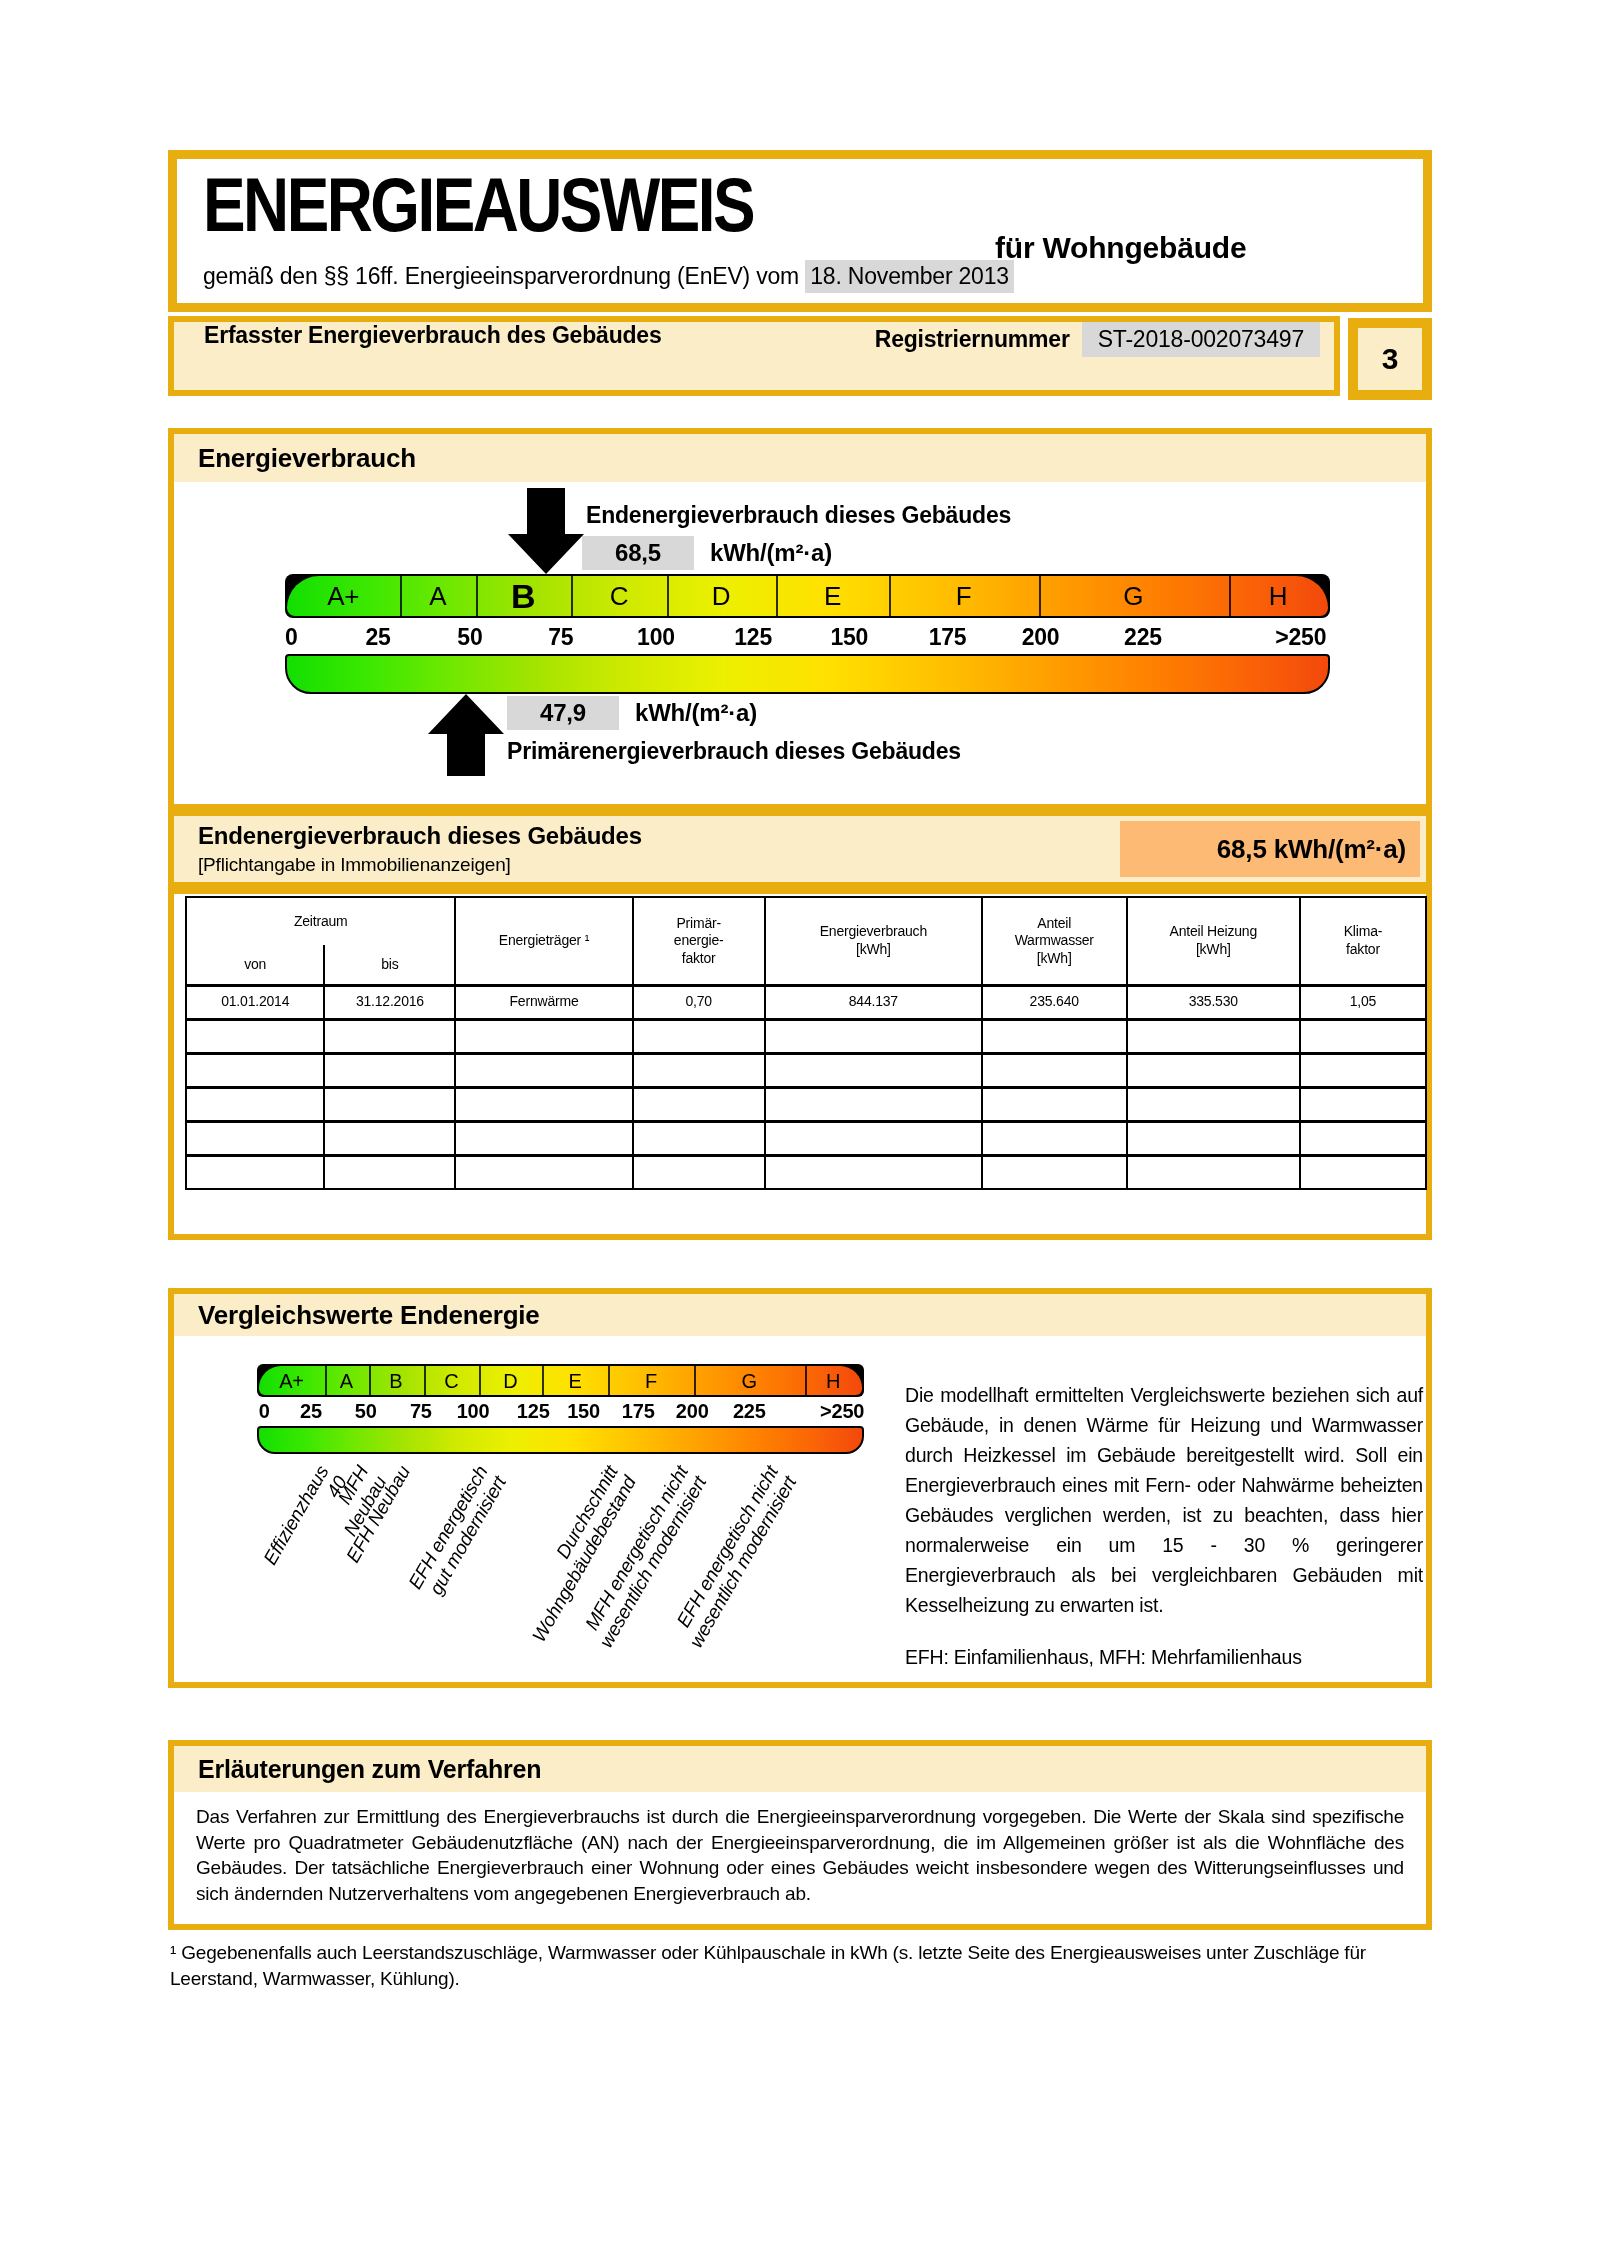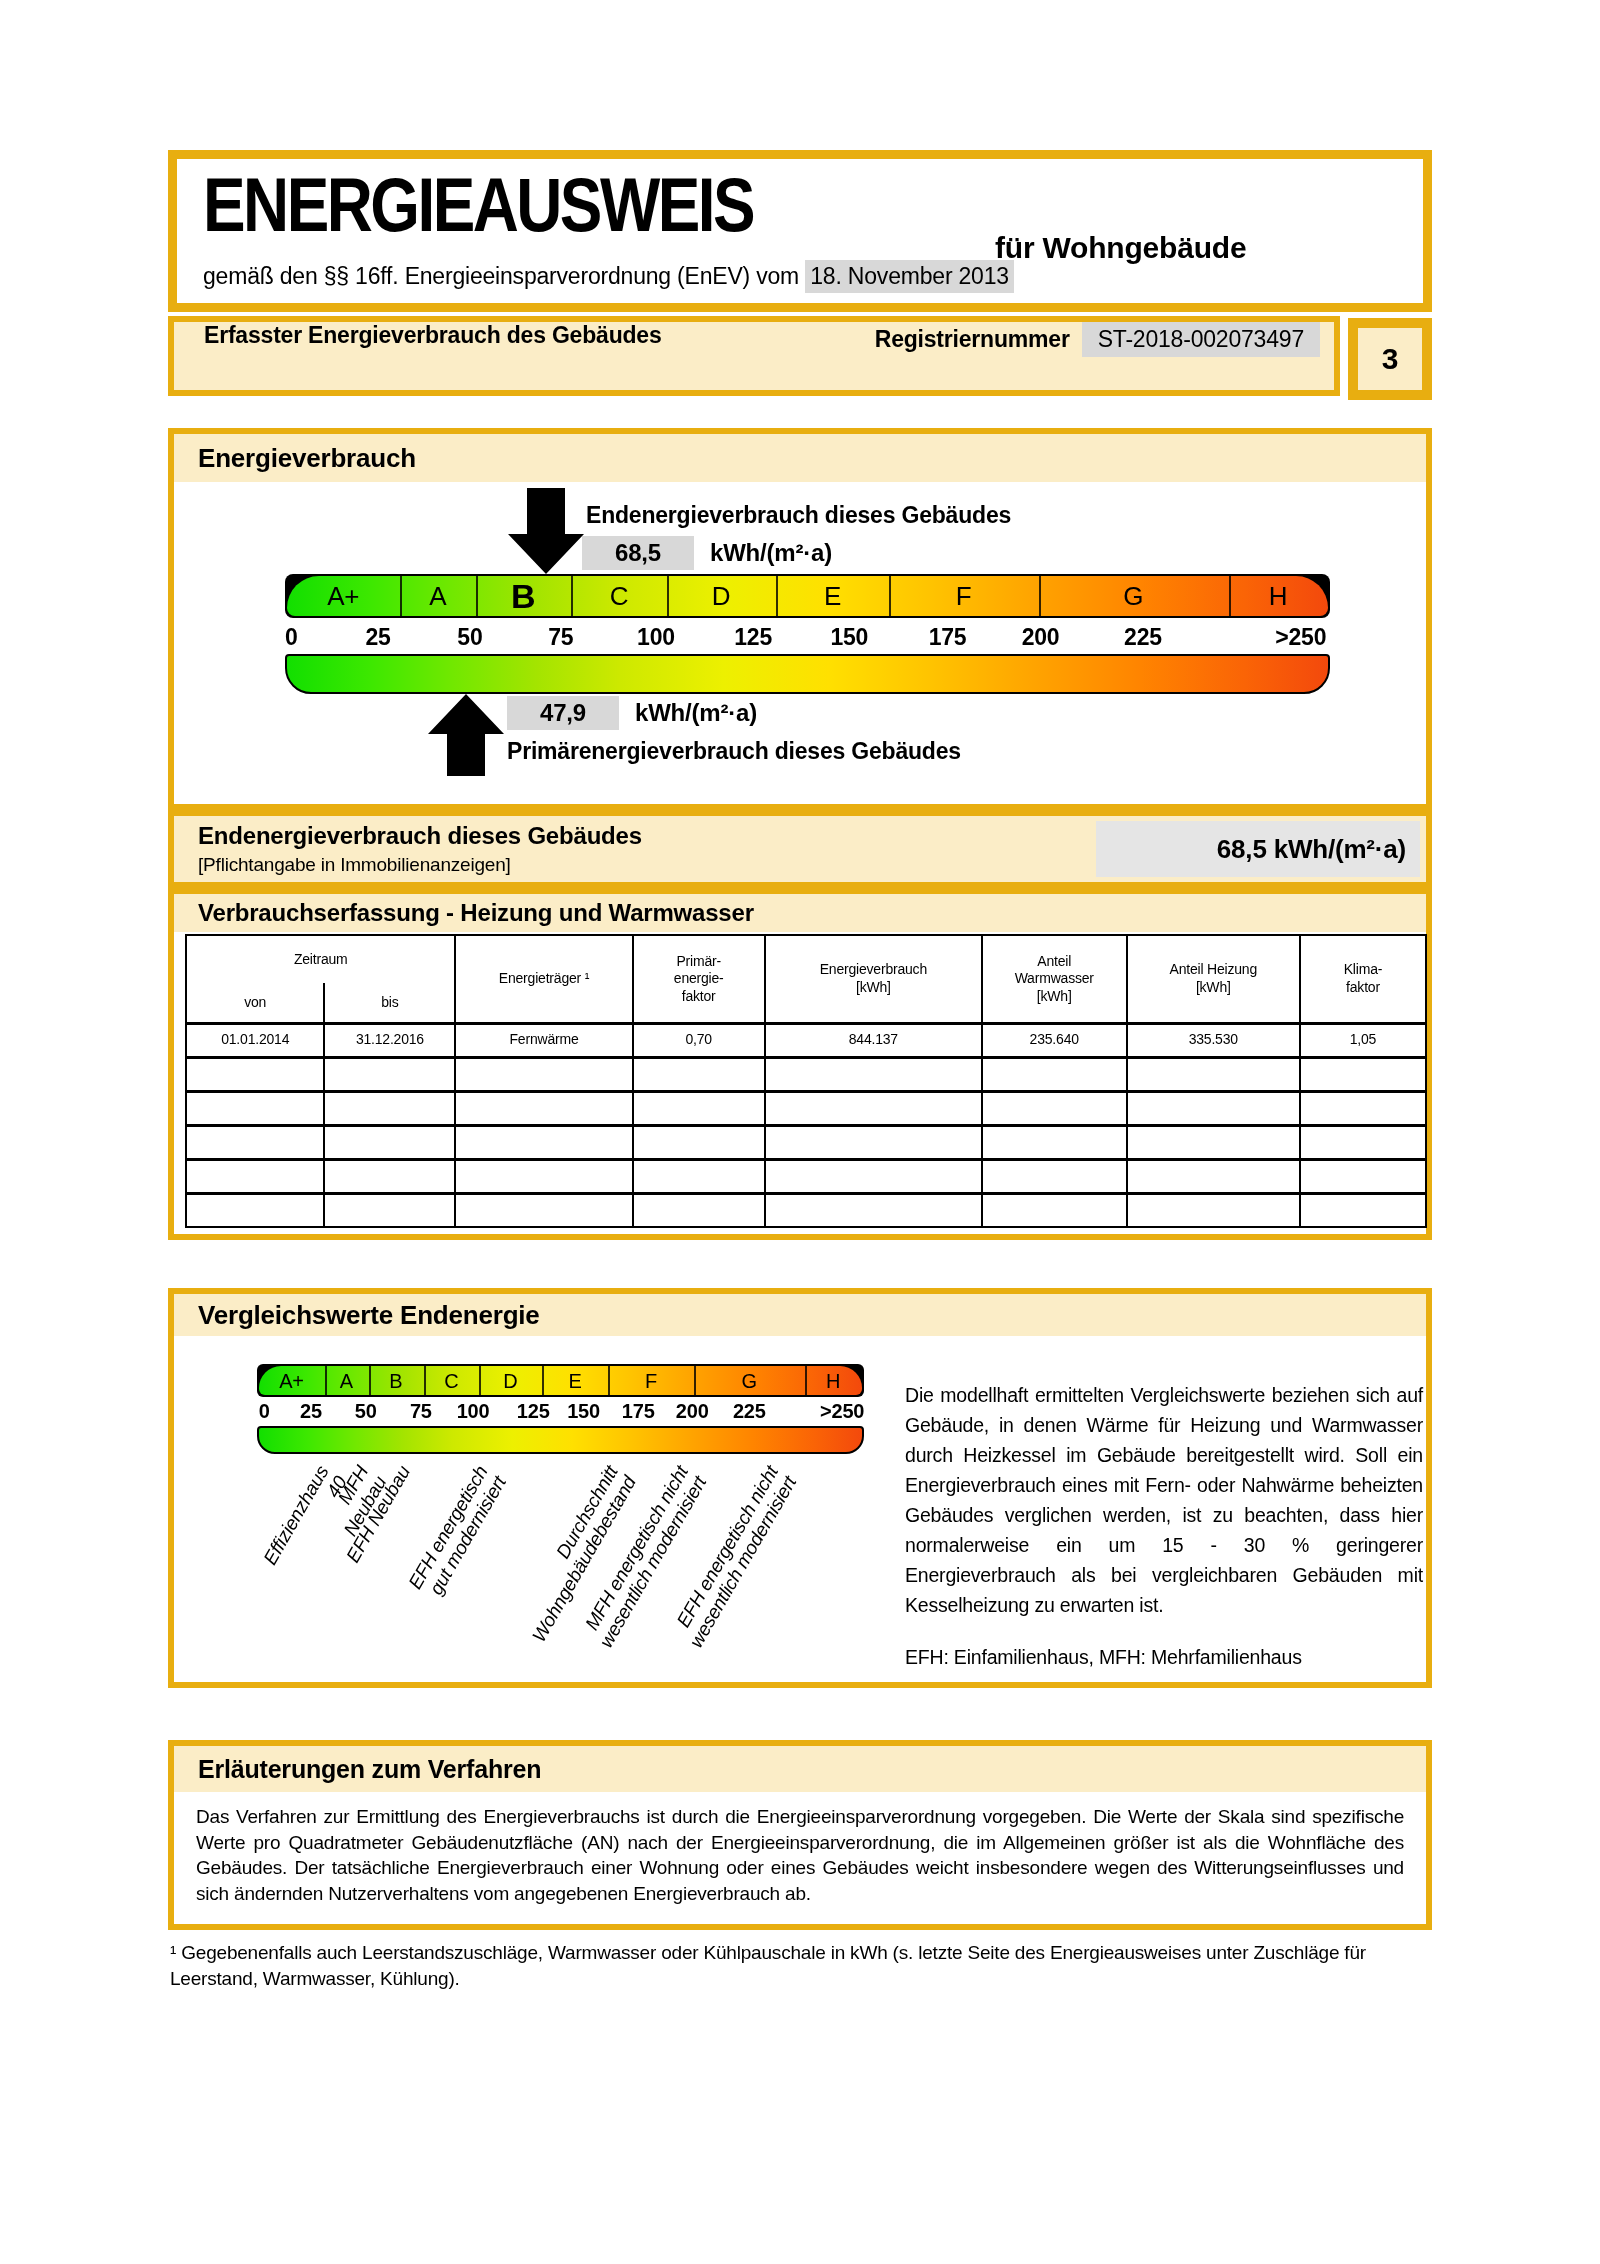--- a/index.html
+++ b/index.html
@@ -72,22 +72,22 @@
     white-space:nowrap; }
   .grad-bar { position:absolute; border:2px solid #000;
     background:linear-gradient(90deg,#12DF00 0%,#3DE800 8%,#72E800 16%,#A4E400 24%,
       #CDE900 32%,#EDF000 42%,#FFE000 52%,#FFC300 62%,#FFA300 72%,#FF8400 82%,
       #FA6406 92%,#F3490C 100%); }
   #main-grad { left:111px; top:172px; width:1045px; height:40px; border-radius:4px 4px 26px 26px; }
 
   #banner { position:relative; height:66px; background:#FBEDC7; }
   #banner-title { position:absolute; left:24px; top:6px; font-size:24px; font-weight:bold; }
   #banner-note { position:absolute; left:24px; top:38px; font-size:19px; }
-  #banner-value-box { position:absolute; right:6px; top:5px; bottom:5px; width:324px;
-    background:#e5e5e5; display:flex; align-items:center; justify-content:flex-end;
+  #banner-value-box { position:absolute; right:6px; top:5px; bottom:5px; width:300px;
+    background:#fdba74; display:flex; align-items:center; justify-content:flex-end;
     padding-right:14px; font-size:26px; font-weight:bold; }
 
   #band2 { height:38px; font-size:24px; }
 
   #table-zone { position:relative; flex:1; background:#fff; }
   #vtable { position:absolute; left:11px; top:2px; width:1242px;
     border-collapse:collapse; table-layout:fixed; font-size:14px; }
   #vtable th, #vtable td { border:2px solid #000; text-align:center;
     font-weight:normal; padding:1px 4px; white-space:pre-line; line-height:1.25; }
   #vtable thead tr:first-child { height:48px; }
@@ -214,23 +214,20 @@
   <div class="gold-hr"></div>
 
   <div id="banner">
     <div id="banner-title">Endenergieverbrauch dieses Gebäudes</div>
     <div id="banner-note">[Pflichtangabe in Immobilienanzeigen]</div>
     <div id="banner-value-box">68,5 kWh/(m²·a)</div>
   </div>
 
   <div class="gold-hr"></div>
 
-  <div class="sec-header" id="band2">
-    <span>Verbrauchserfassung - Heizung und Warmwasser</span>
-  </div>
 
   <div id="table-zone">
     <table id="vtable">
       <colgroup>
         <col style="width:11.1%">
           <col style="width:10.5%">
           <col style="width:14.2%">
         <col style="width:10.6%">
           <col style="width:17.4%">
           <col style="width:11.6%">

